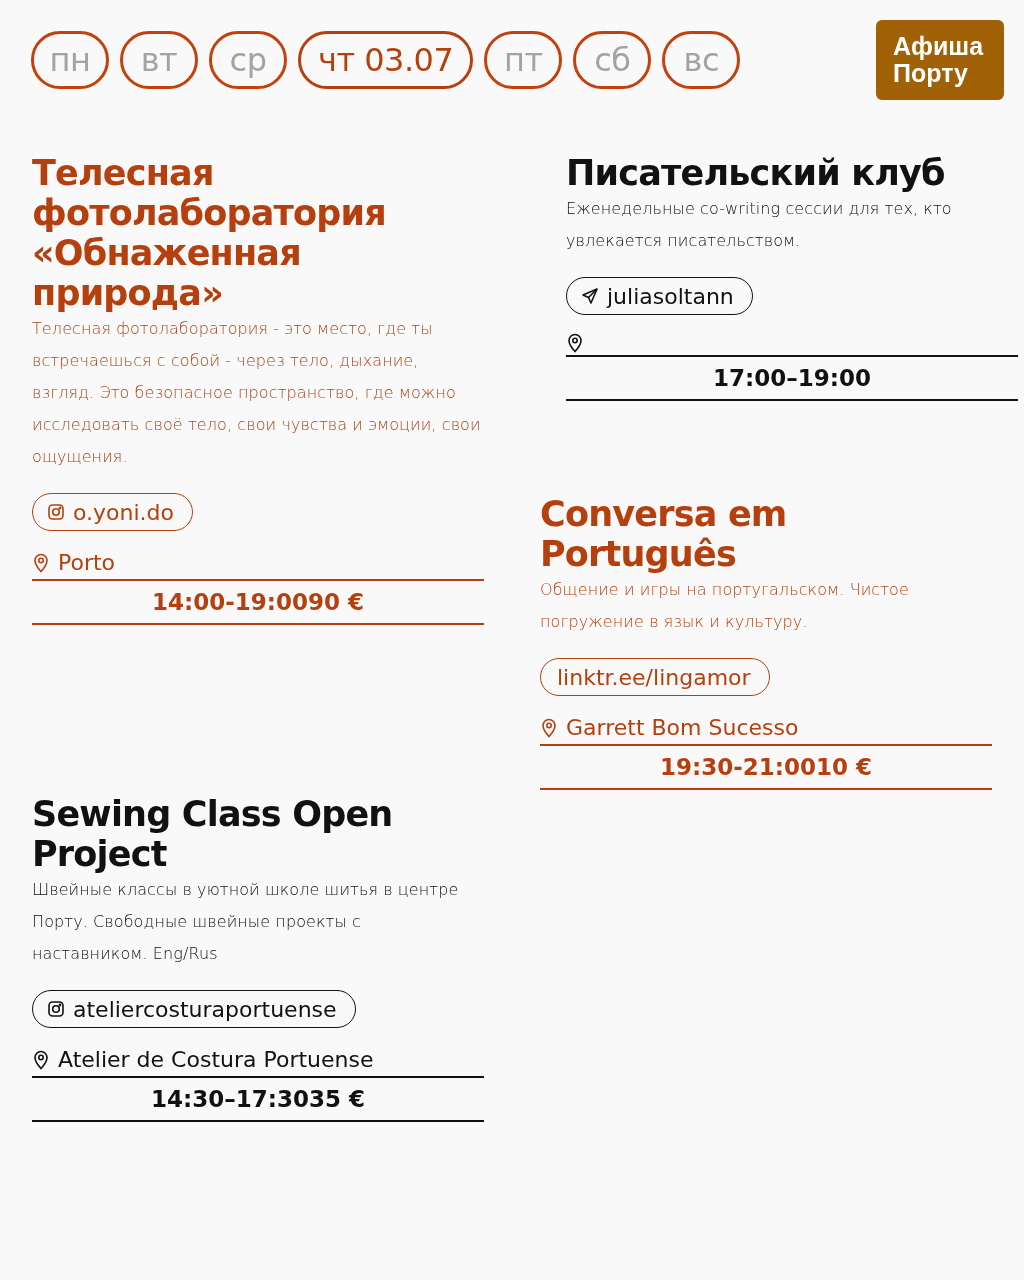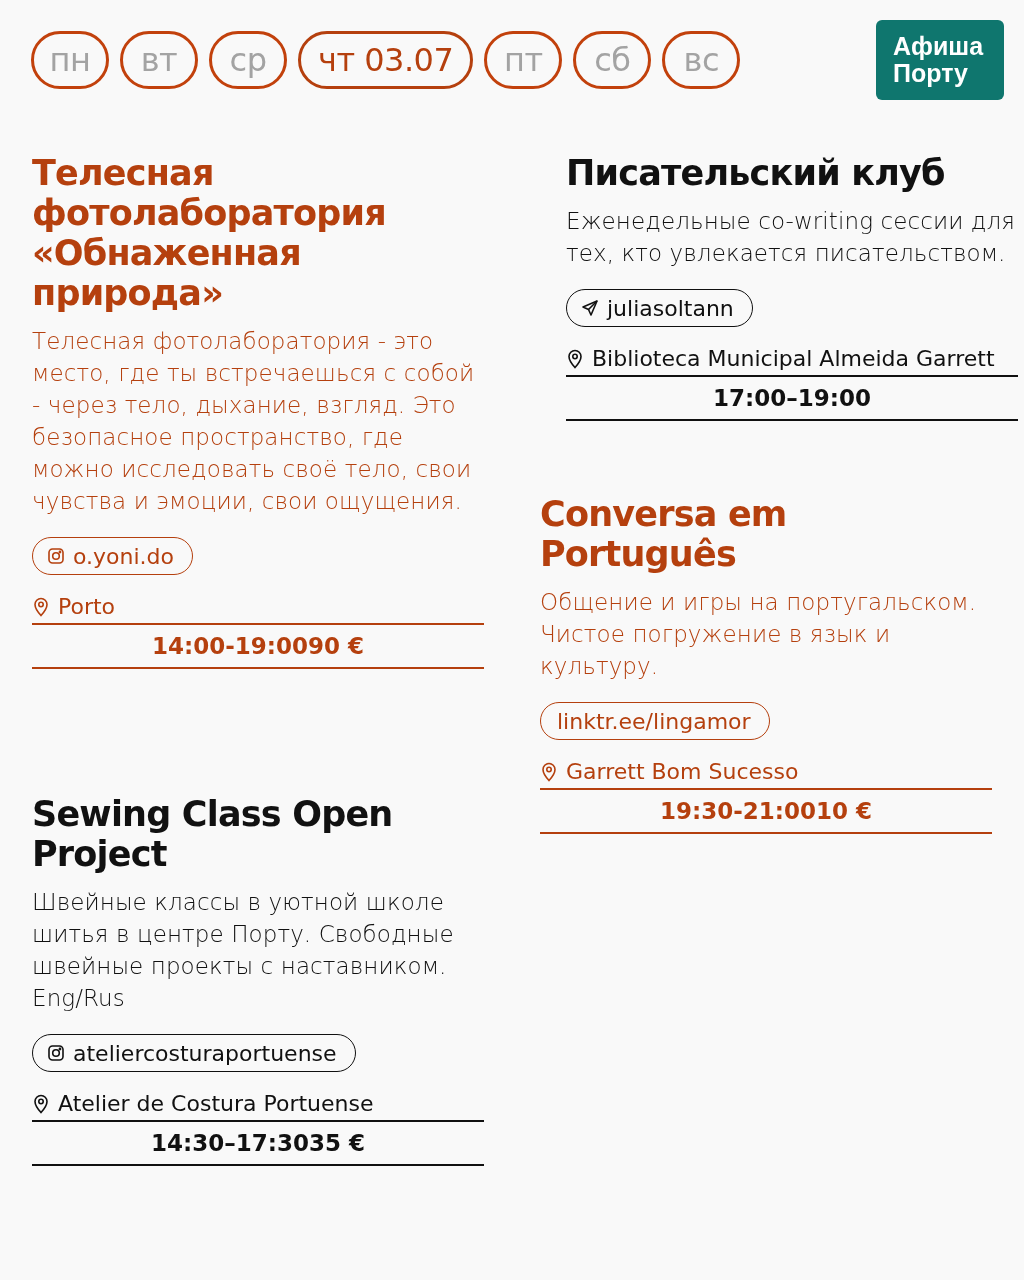--- a/index.html
+++ b/index.html
@@ -21,39 +21,38 @@
       color: #a3a3a3; font-size: 32px; line-height: 52px;
       padding: 0 15px; text-align: center; min-width: 78px;
       letter-spacing: -0.5px; cursor: pointer;
     }
     .day.active {
       border-color: #b5400e; color: #b5400e; padding: 0 17px;
     }
 
     .logo {
       position: absolute; left: 876px; top: 20px;
-      width: 128px; height: 80px; background: #0f766e;
+      width: 128px; height: 80px; background: #a16207;
       border-radius: 6px; color: #fff;
       font-family: "Liberation Sans", sans-serif; font-weight: bold;
       font-size: 25px; line-height: 27px; padding: 13px 0 0 17px;
     }
     .logo span { display: block; }
 
     
     .card { position: absolute; width: 452px; }
     .card.orange { color: #b5400e; }
     .card.black { color: #111; }
     .title {
       font-family: "DejaVu Sans", sans-serif; font-weight: bold;
       font-size: 35px; line-height: 40px; letter-spacing: -0.8px;
     }
     .desc {
-      margin-top: 12px;
       font-family: "DejaVu Sans", sans-serif;
-      font-size: 23px; line-height: 32px; letter-spacing: 0.1px;
+      font-size: 16px; line-height: 32px; letter-spacing: 0.1px;
       font-weight: 300;
     }
     .tag {
       display: inline-flex; align-items: center; gap: 8px;
       margin-top: 20px; height: 38px;
       border: 1.5px solid currentColor; border-radius: 19px;
       padding: 0 18px 0 14px;
       font-size: 22px; cursor: pointer;
     }
     .tag svg { width: 18px; height: 18px; }
@@ -146,21 +145,20 @@
         <path d="M16 2 L2 8 L7.5 10.5 L10 16 Z"></path>
         <path d="M16 2 L7.5 10.5"></path>
       </svg>
       <span>juliasoltann</span>
     </div>
     <div class="place">
       <svg viewBox="0 0 18 20" fill="none" stroke="currentColor" stroke-width="1.6">
         <path d="M9 18.5 C9 18.5 3 12 3 7.5 A6 6 0 0 1 15 7.5 C15 12 9 18.5 9 18.5 Z"></path>
         <circle cx="9" cy="7.5" r="2.2"></circle>
       </svg>
-      <span>Biblioteca Municipal Almeida Garrett</span>
     </div>
     <div class="timebar">
       <span>17:00–19:00</span>
       <span></span>
     </div>
   </div>
 
   <div class="card orange" style="left:540px; top:494px;">
     <div class="title" style="width:300px;">Conversa em Português</div>
     <div class="desc" style="width:452px;">Общение и игры на португальском. Чистое погружение в язык и культуру.</div>

